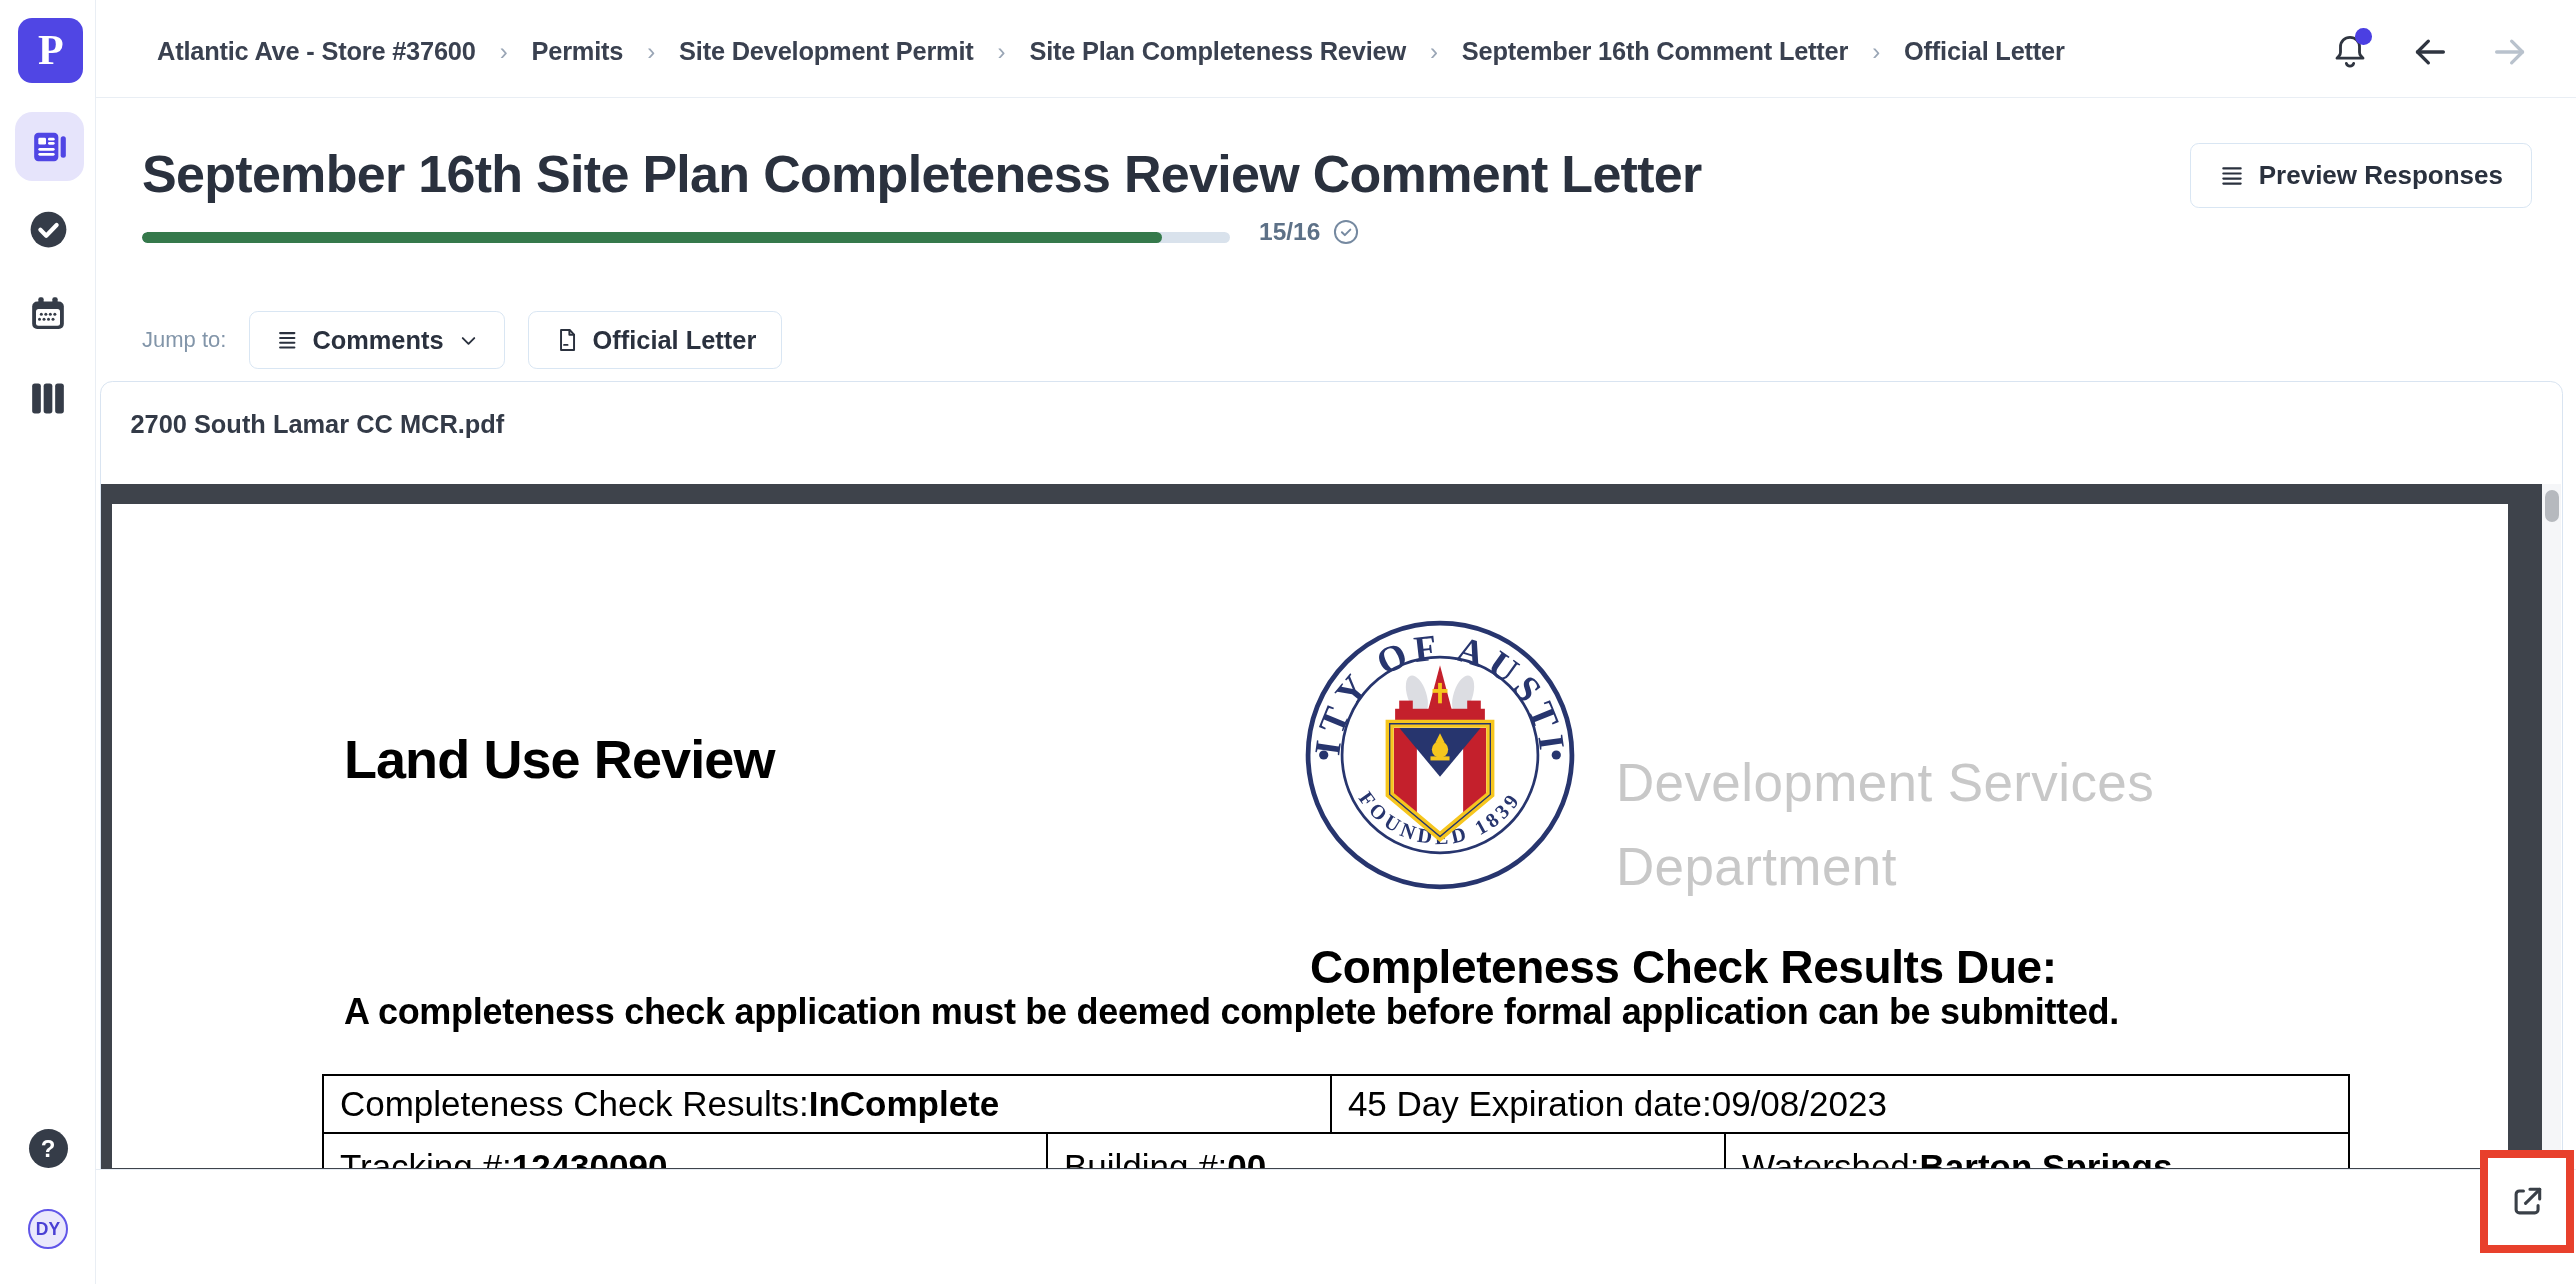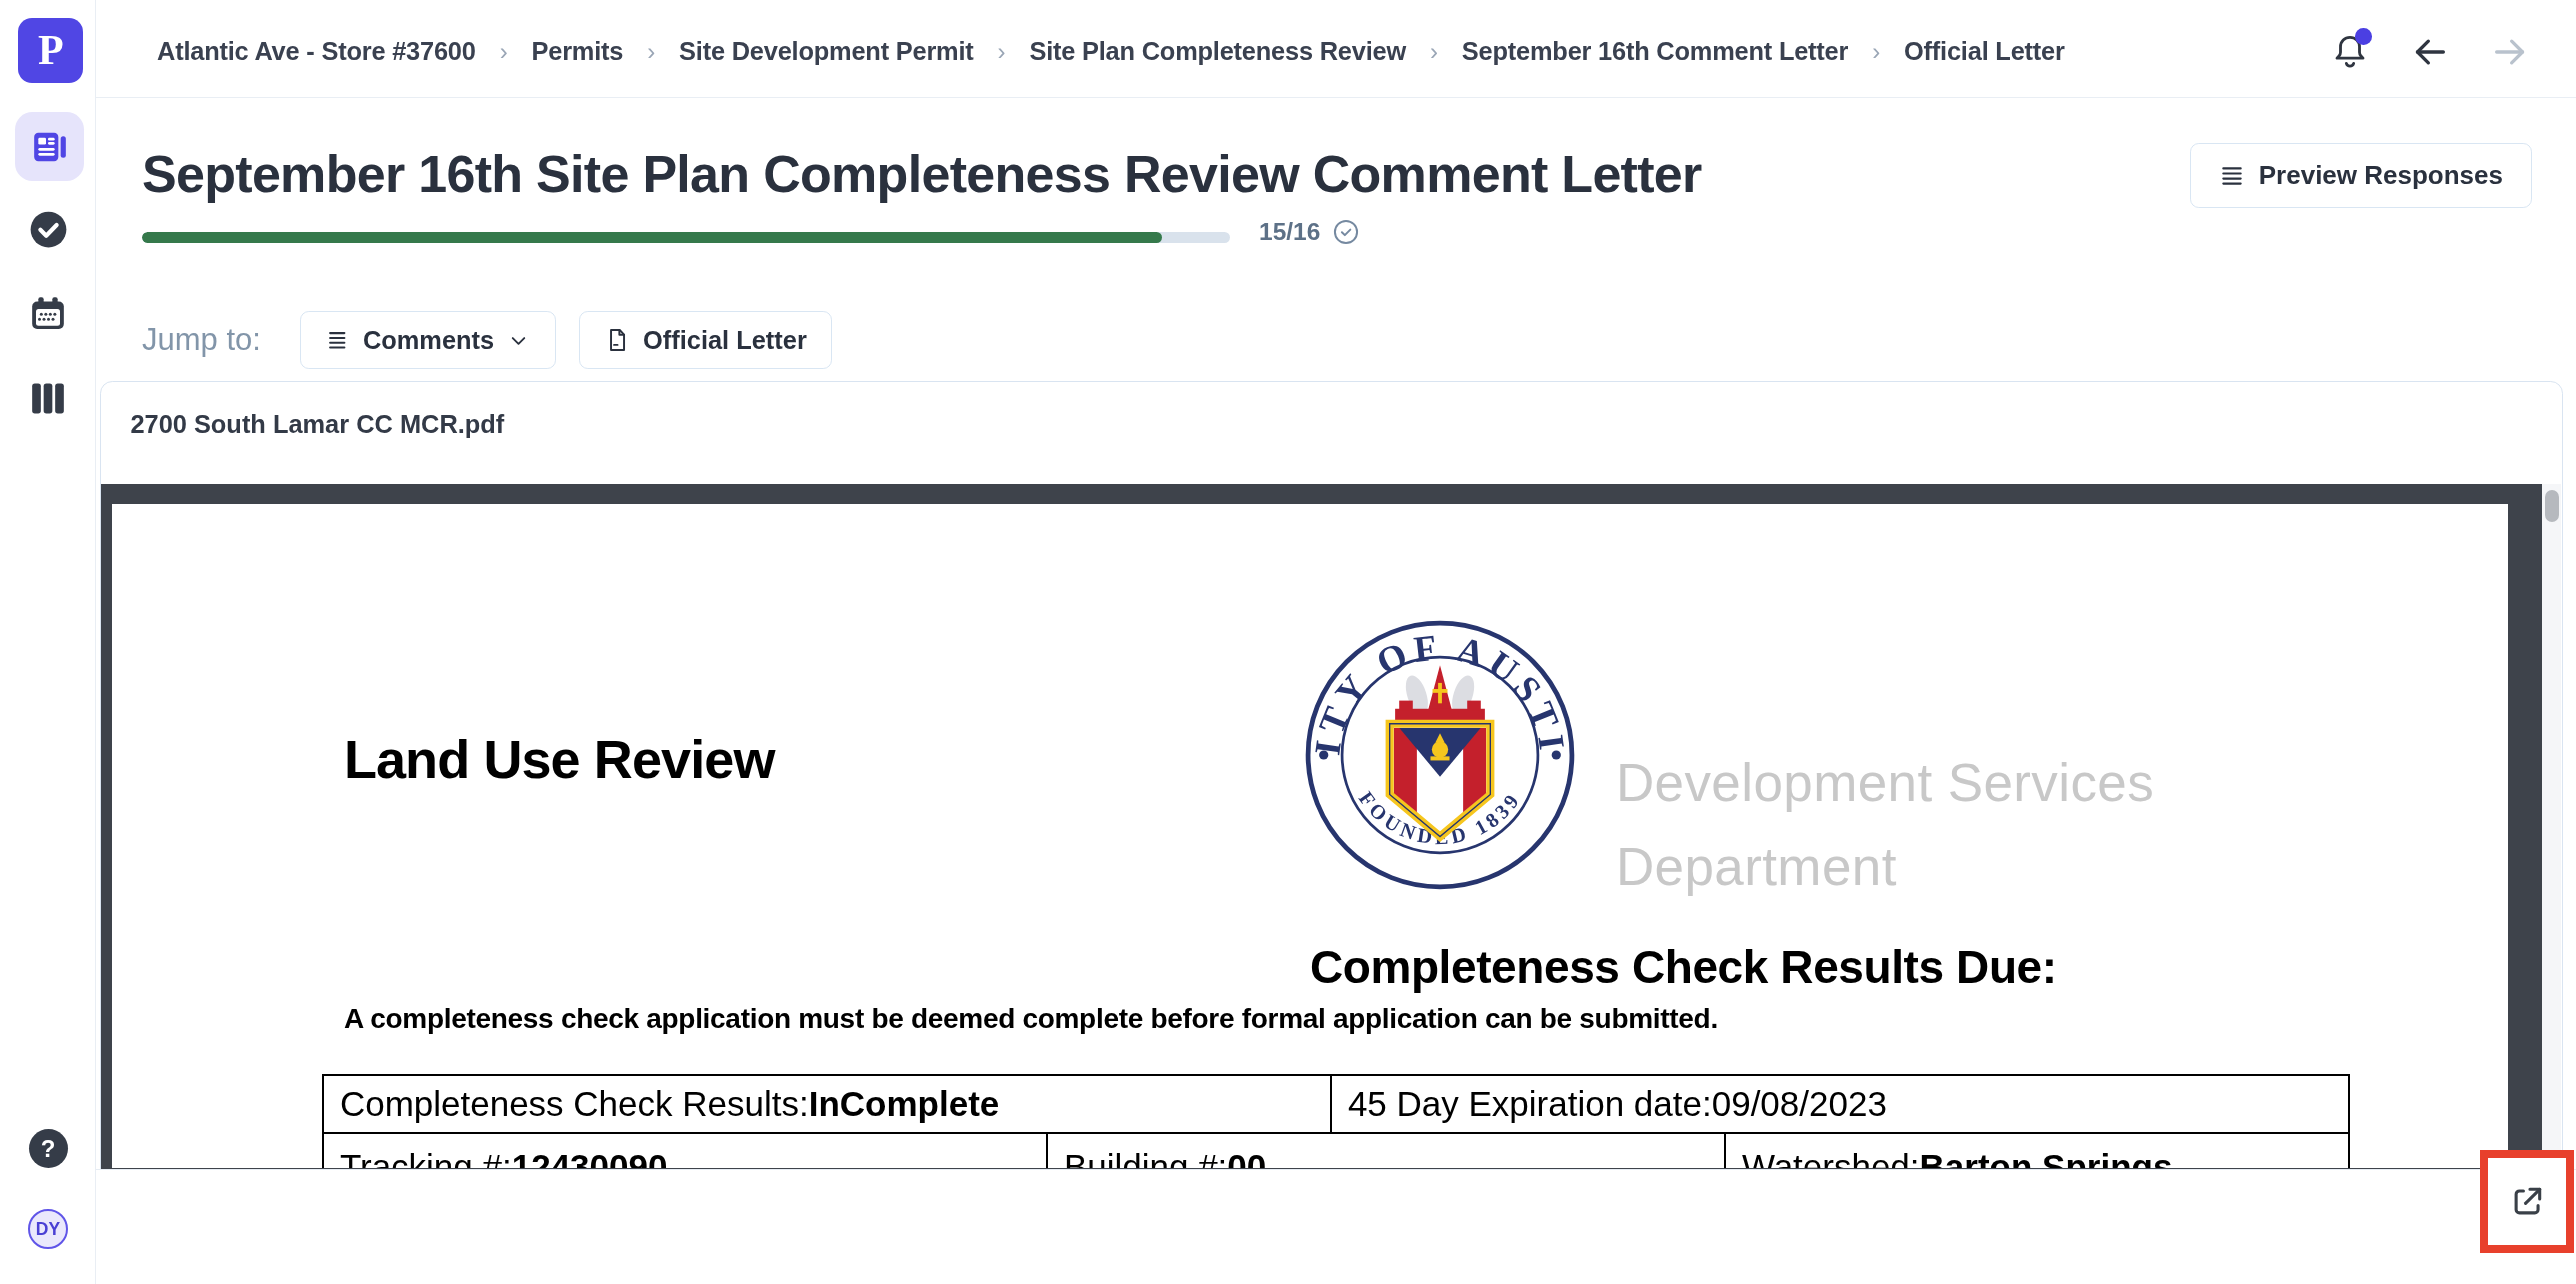--- a/index.html
+++ b/index.html
@@ -26,33 +26,33 @@
   
   .main { position:absolute; left:96px; top:98px; width:2480px; height:1186px; background:#fff; }
   .page-title { position:absolute; left:46px; top:46px; font-size:52px; font-weight:700; color:#2a313e; letter-spacing:-0.7px; }
   .btn { display:flex; align-items:center; background:#fff; border:1.8px solid #d9e6f3; border-radius:8.8px; color:#2a313e; font-weight:600; cursor:pointer; }
   .preview-btn { position:absolute; right:44px; top:45px; height:65px; padding:0 28px; gap:14px; font-size:26px; }
   .progress-track { position:absolute; left:46px; top:134px; width:1088px; height:11.4px; border-radius:6.1px; background:#d9e2ec; overflow:hidden; }
   .progress-fill { height:100%; border-radius:6.1px; background:var(--progress-green,#35794b); }
   .progress-meta { position:absolute; left:1163px; top:120px; display:flex; align-items:center; gap:11.4px; font-size:24.5px; font-weight:600; color:#5d7187; }
 
   .jump-row { position:absolute; left:46px; top:213px; display:flex; align-items:center; gap:23px; height:58px; }
-  .jump-label { font-size:31px; color:#8295a9; margin-right:16px; }
+  .jump-label { font-size:22px; color:#8295a9; margin-right:0; }
   .jump-btn { height:58px; padding:0 24.5px; gap:13px; font-size:25.4px; }
 
   
   .card { position:absolute; left:4.4px; top:283px; width:2463px; height:903px; background:#fff; border:1.8px solid #d9e4f1; border-radius:12.3px 12.3px 0 0; overflow:hidden; }
   .filename { position:absolute; left:29px; top:28px; font-size:25.4px; font-weight:700; color:#333a47; }
   .viewer { position:absolute; left:0; top:102px; width:2445px; height:802px; background:#3e434b; }
   .pdf-page { position:absolute; left:10.5px; top:20px; width:2396px; height:664px; background:#fff; overflow:hidden; font-family:"Liberation Sans","DejaVu Sans",sans-serif; color:#000; }
   .pdf-heading { position:absolute; left:232px; top:221px; font-size:54px; font-weight:700; line-height:68px; letter-spacing:-0.9px; color:#000; }
   .pdf-dept { position:absolute; left:1504px; top:237px; font-size:53px; line-height:84px; color:#c8c8c8; letter-spacing:0.4px; }
   .pdf-seal { position:absolute; left:1192px; top:115px; width:272px; height:272px; }
   .pdf-due { position:absolute; left:1198px; top:436px; font-size:46px; font-weight:700; letter-spacing:-0.4px; }
-  .pdf-notice { position:absolute; left:232px; top:487px; font-size:28px; font-weight:700; letter-spacing:-0.3px;margin-top:12px; }
+  .pdf-notice { position:absolute; left:232px; top:487px; font-size:36px; font-weight:700; letter-spacing:-0.3px; }
   .pdf-table { position:absolute; left:210px; top:570px; width:2028px; font-size:35px; }
   .t-row { display:flex; border:2.6px solid #000; background:#fff; }
   .t-row.second { border-top:none; height:65px; }
   .t-cell { display:flex; align-items:center; padding-left:16px; height:56px; white-space:nowrap; overflow:hidden; }
   .t-row.second .t-cell { height:65px; align-items:center; }
   .t-cell + .t-cell { border-left:2.6px solid #000; }
   .t-val-bold { font-weight:700; }
   .scroll-track { position:absolute; left:2441px; top:102px; width:19px; height:802px; background:#f5f6f8; }
   .scroll-thumb { margin:6.1px auto 0; width:14px; height:32px; border-radius:7px; background:#b6b9be; }
 

